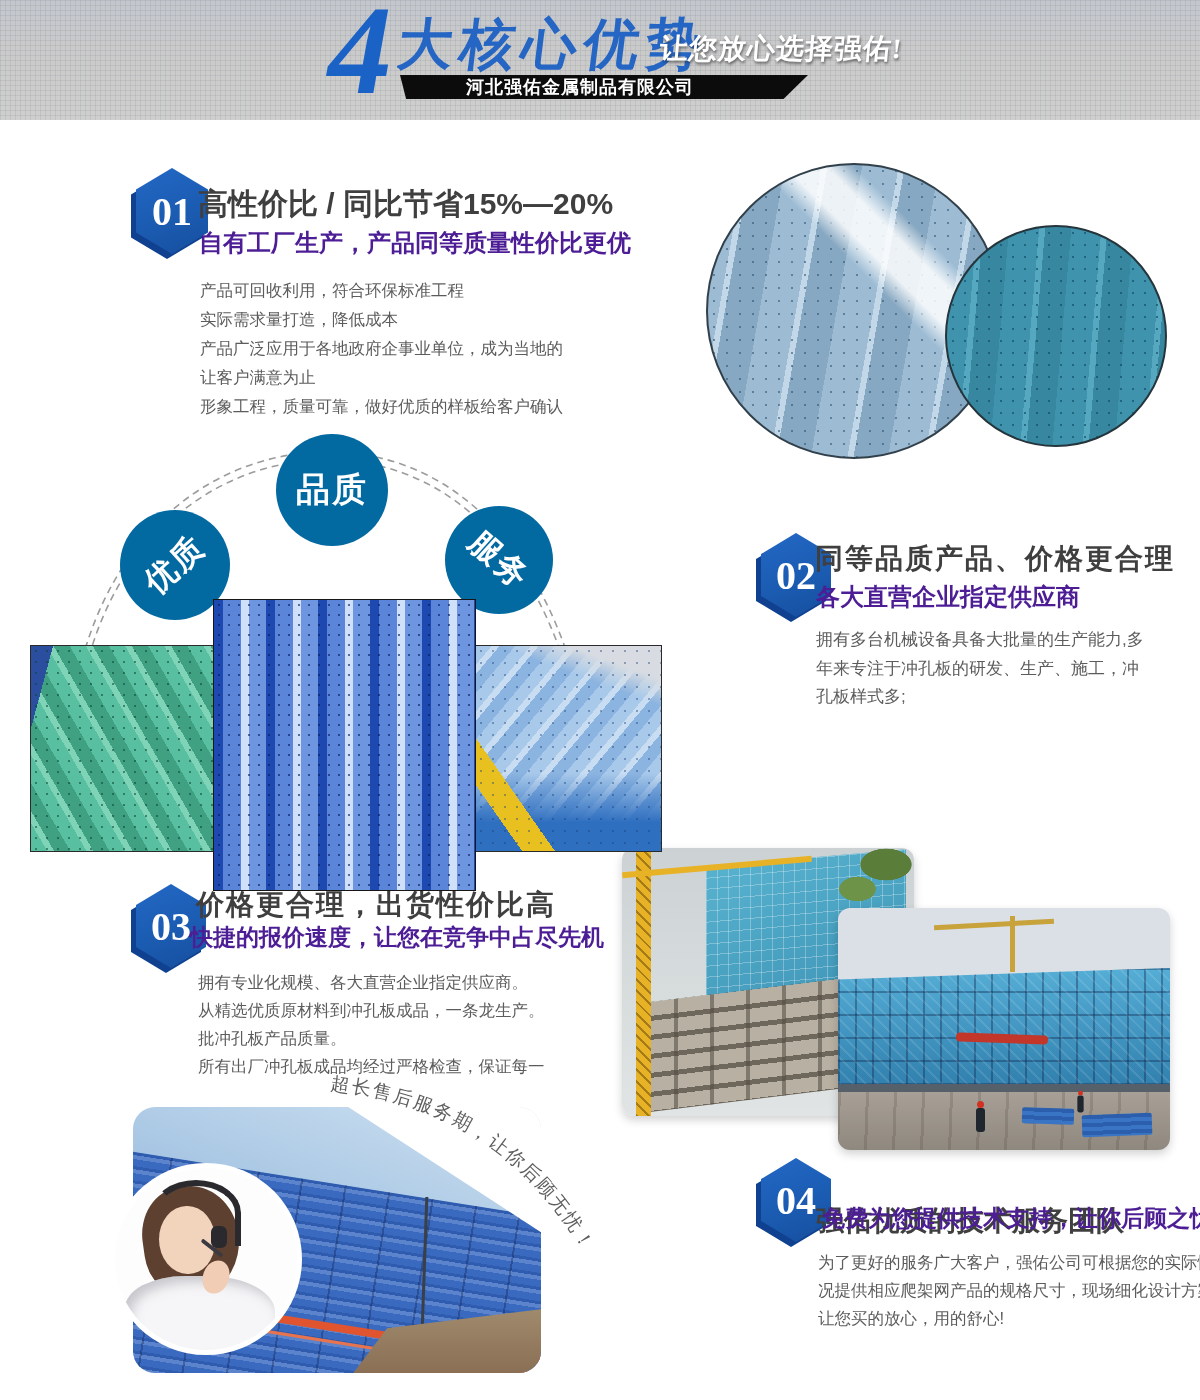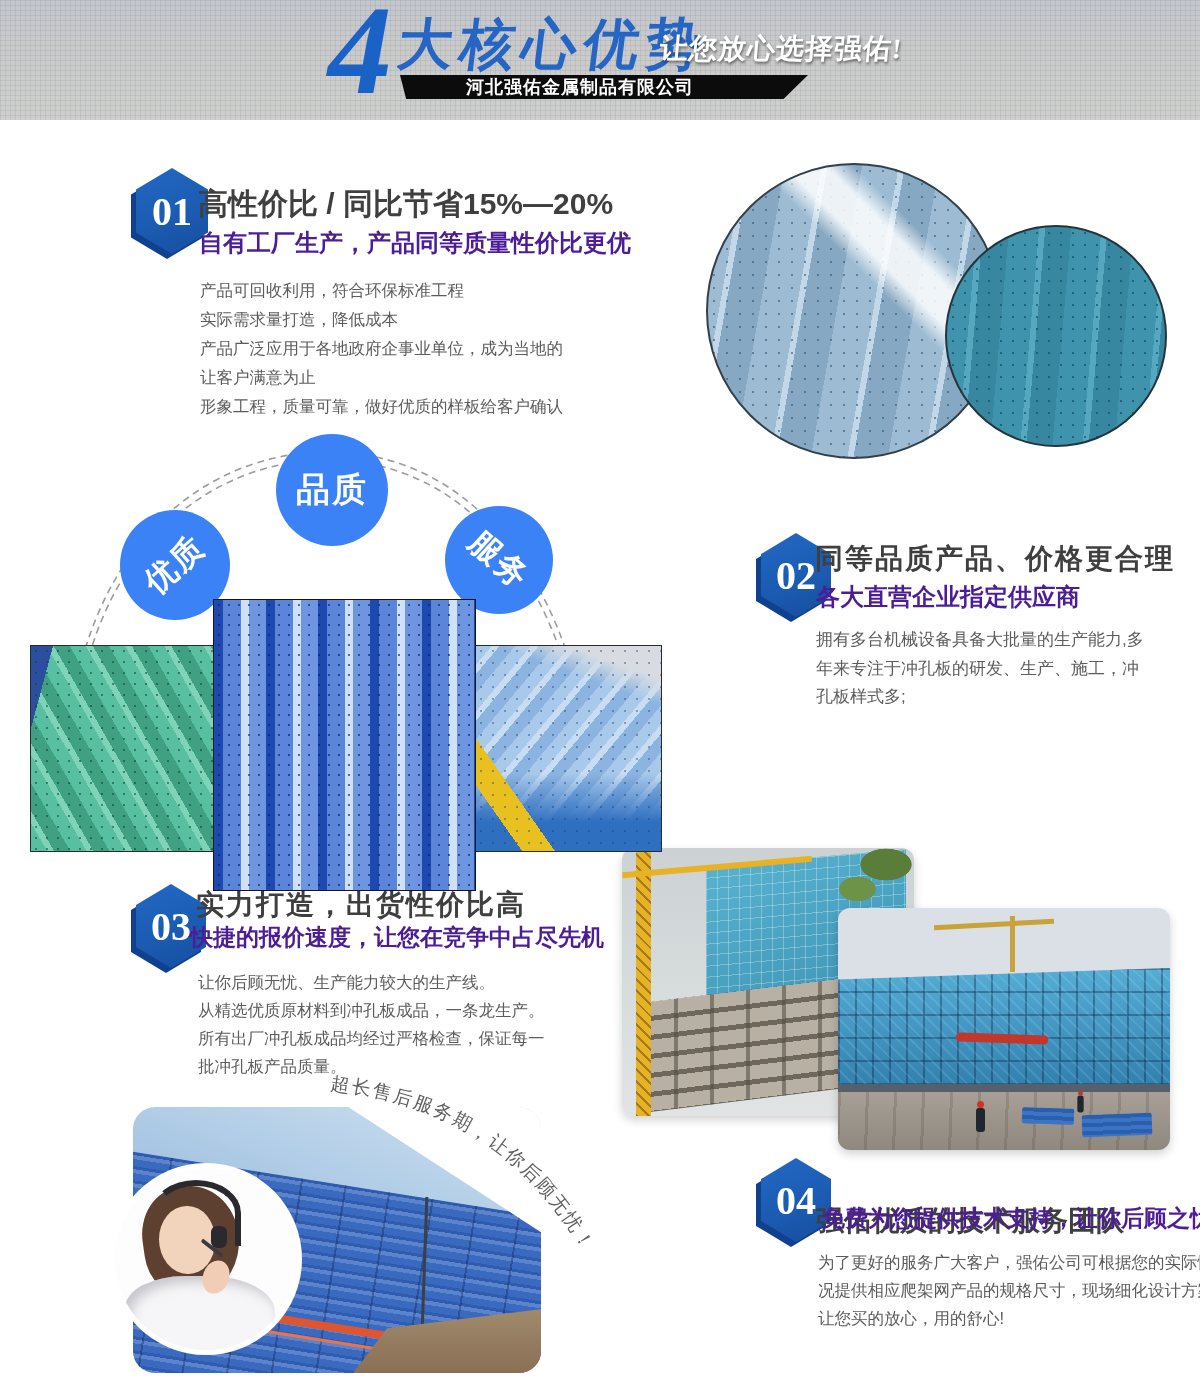--- a/index.html
+++ b/index.html
@@ -36,21 +36,21 @@
   .sec-title{position:absolute;color:#3f3f3f;font-weight:bold;white-space:nowrap;}
   .t-sans{font-family:"Liberation Sans","DejaVu Sans",sans-serif;}
   .t-serif{font-family:"Liberation Serif","DejaVu Serif",serif;}
   .sec-sub{position:absolute;color:#4c1d95;font-weight:bold;white-space:nowrap;
     font-family:"Liberation Serif","DejaVu Serif",serif;}
   .sec-body{position:absolute;color:#5c5c5c;}
   .sec-body div{white-space:nowrap;}
 
   
   .arc-svg{position:absolute;left:0;top:420px;width:700px;height:300px;}
-  .badge{position:absolute;border-radius:50%;background:#3b82f6;display:flex;align-items:center;justify-content:center;}
+  .badge{position:absolute;border-radius:50%;background:#0369a1;display:flex;align-items:center;justify-content:center;}
   .badge span{color:#fff;font-weight:bold;letter-spacing:2px;}
 
   
   .photo{position:absolute;box-sizing:border-box;}
   .p-green{left:30px;top:645px;width:192px;height:207px;border:1px solid #2a2a2a;z-index:1;
     background:
       radial-gradient(circle 2px at 5px 5px, rgba(10,70,50,.55) 60%, transparent 61%),
       linear-gradient(105deg,#2b4f9e 0 9%,transparent 9%),
       repeating-linear-gradient(60deg,#58bfa0 0 14px,#7fd4b8 14px 20px,#3fa182 20px 34px),
       linear-gradient(180deg,#5fc4a5,#3a9f85);
@@ -210,27 +210,27 @@
     <div>年来专注于冲孔板的研发、生产、施工，冲</div>
     <div>孔板样式多;</div>
   </div>
 
   <div class="hexwrap" style="left:108px;top:884px;width:70px;height:84px;">
     <div class="shadow"></div>
     <div class="face">
       <span class="num">03</span>
     </div>
   </div>
-  <div class="sec-title t-serif" style="left:196px;top:886px;font-size:28px;letter-spacing:2px;">实力打造，出货性价比高</div>
+  <div class="sec-title t-serif" style="left:196px;top:886px;font-size:28px;letter-spacing:2px;">价格更合理，出货性价比高</div>
   <div class="sec-sub" style="left:190px;top:922px;font-size:23px;">快捷的报价速度，让您在竞争中占尽先机</div>
   <div class="sec-body" style="left:198px;top:968px;font-size:16.5px;line-height:28px;">
-    <div>让你后顾无忧、生产能力较大的生产线。</div>
+    <div>拥有专业化规模、各大直营企业指定供应商。</div>
     <div>从精选优质原材料到冲孔板成品，一条龙生产。</div>
+    <div>批冲孔板产品质量。</div>
     <div>所有出厂冲孔板成品均经过严格检查，保证每一</div>
-    <div>批冲孔板产品质量。</div>
   </div>
 
   <div class="cphoto cp-left">
     <div class="mesh-box"></div>
     <div class="floors"></div>
     <div class="crane-mast"></div>
     <div class="crane-jib"></div>
     <div class="tree"></div>
   </div>
   <div class="cphoto cp-right">

